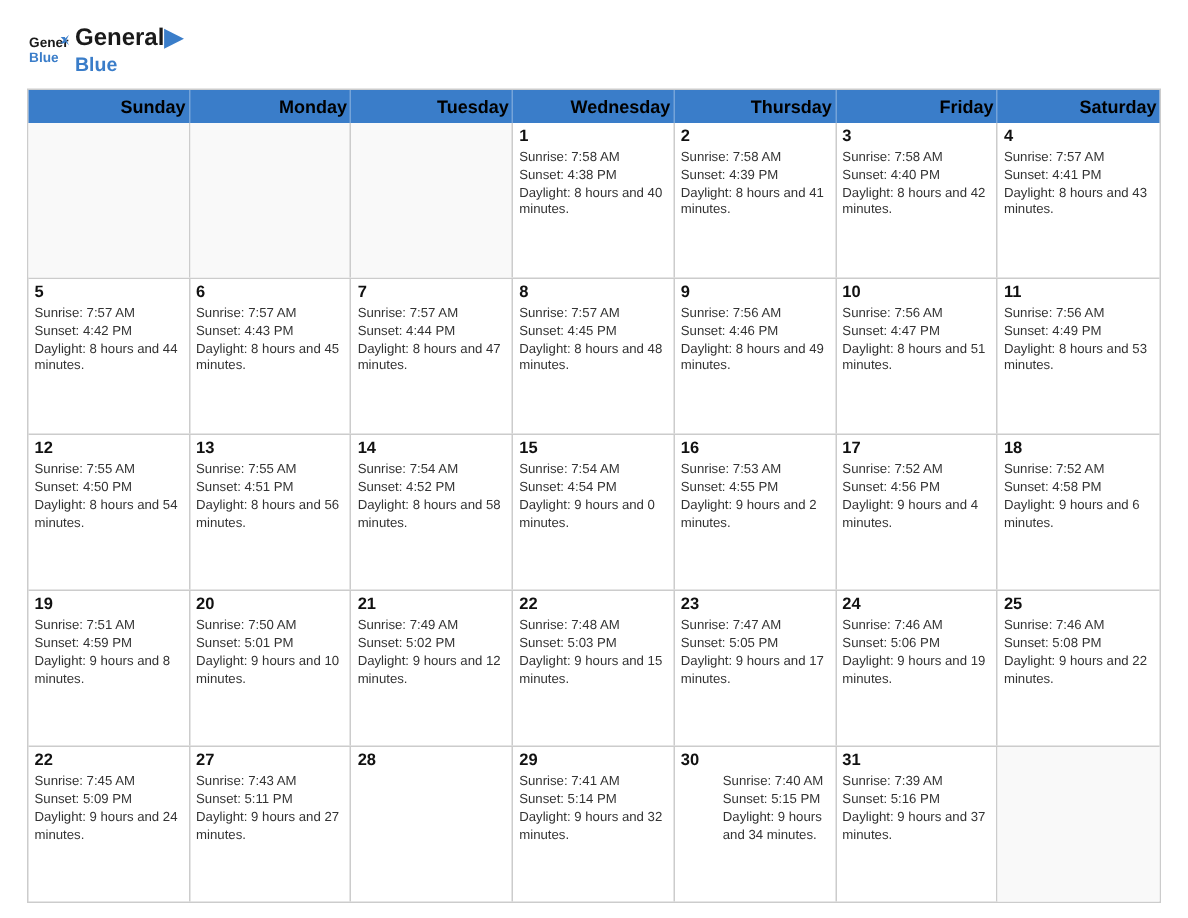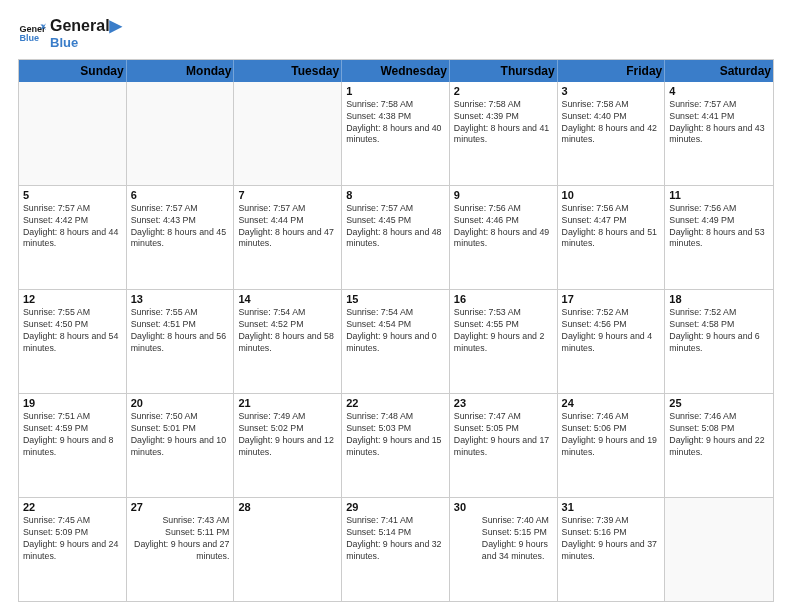--- a/index.html
+++ b/index.html
@@ -297,21 +297,21 @@
         </div>
         <div class="cal-week">
           <div class="cal-cell">
             <span class="day-num">22</span>
             <div class="cell-info" style="white-space: pre-wrap;">Sunrise: 7:45 AM
 Sunset: 5:09 PM
 Daylight: 9 hours and 24 minutes.</div>
           </div>
           <div class="cal-cell">
             <span class="day-num">27</span>
-            <div class="cell-info" style="white-space: pre-wrap; text-align: right;">Sunrise: 7:43 AM
+            <div class="cell-info" style="white-space: pre-wrap;">Sunrise: 7:43 AM
 Sunset: 5:11 PM
 Daylight: 9 hours and 27 minutes.</div>
           </div>
           <div class="cal-cell">
             <span class="day-num">28</span>
           </div>
           <div class="cal-cell">
             <span class="day-num">29</span>
             <div class="cell-info" style="white-space: pre-wrap;">Sunrise: 7:41 AM
 Sunset: 5:14 PM

